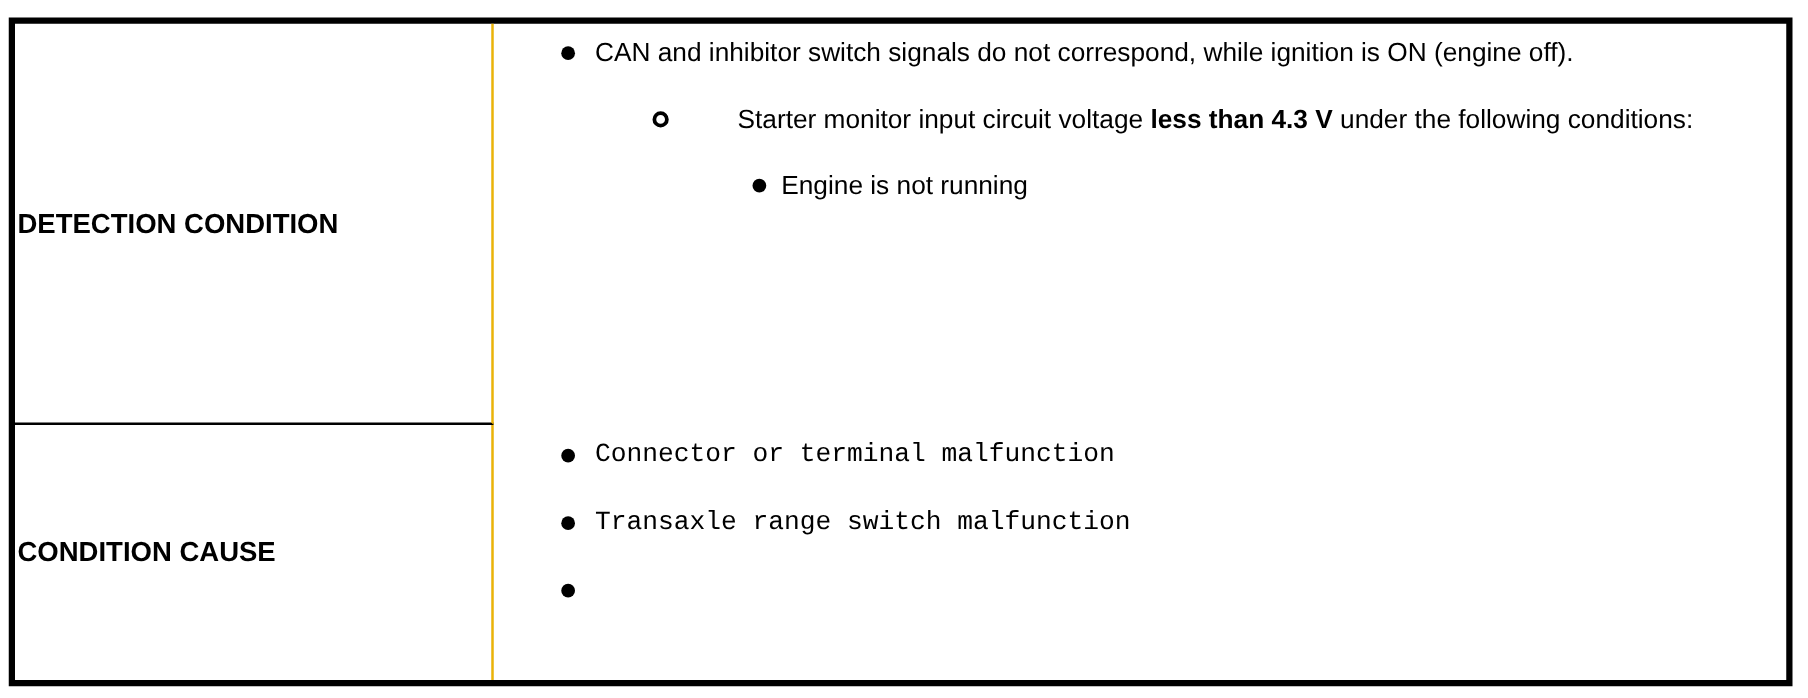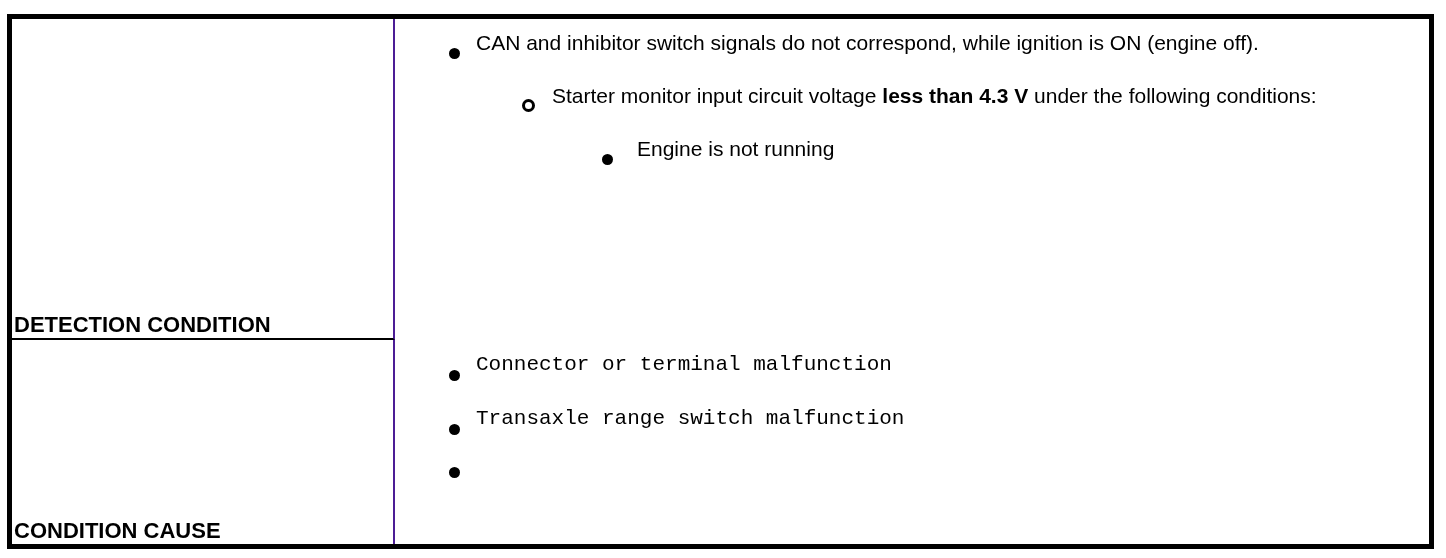--- a/index.html
+++ b/index.html
@@ -26,23 +26,23 @@
     border: 5px solid #000000;
     display: grid;
     grid-template-columns: 383px 1fr;
     grid-template-rows: 321px 1fr;
   }
   .cell {
     box-sizing: border-box;
     overflow: hidden;
   }
   .label-cell {
-    border-right: 2px solid #4c1d95;
+    border-right: 2px solid #eab308;
     display: flex;
-    align-items: flex-end;
+    align-items: center;
     padding-left: 2px;
   }
   .row-top {
     border-bottom: 2px solid #000000;
   }
   .row-label {
     font-size: 22px;
     font-weight: bold;
     letter-spacing: 0px;
     white-space: nowrap;
@@ -50,30 +50,29 @@
   .content-cell {
     padding-top: 8px;
     font-size: 21px;
     line-height: 32px;
   }
   .content-cell.cause {
     padding-top: 9px;
   }
   .item {
     display: flex;
-    align-items: flex-end;
+    align-items: flex-start;
     margin-bottom: 21px;
   }
   .cause .item {
     margin-bottom: 22px;
     font-family: Liberation Mono, monospace;
   }
   .item:last-child {
     margin-bottom: 0;
-    gap: 12px;
   }
   .item.lvl1 { padding-left: 54px; }
   .item.lvl2 { padding-left: 127px; }
   .item.lvl3 { padding-left: 207px; }
   .bullet {
     flex: 0 0 auto;
     box-sizing: border-box;
     margin-top: 10px;
   }
   .bullet.filled {
@@ -92,21 +91,21 @@
     border-radius: 50%;
     border: 3px solid #000000;
     background: transparent;
     margin-right: 17px;
     margin-top: 9px;
   }
   .item-text {
     flex: 0 1 auto;
   }
   .lvl1 .item-text { max-width: 900px; }
-  .lvl2 .item-text { max-width: 800px; }
+  .lvl2 .item-text { max-width: 800px; margin-left: 38px; }
   .bold-seg {
     font-weight: bold;
   }
 </style>
 </head>
 <body>
 
 <div class="page">
   <div class="spec-table">
 

